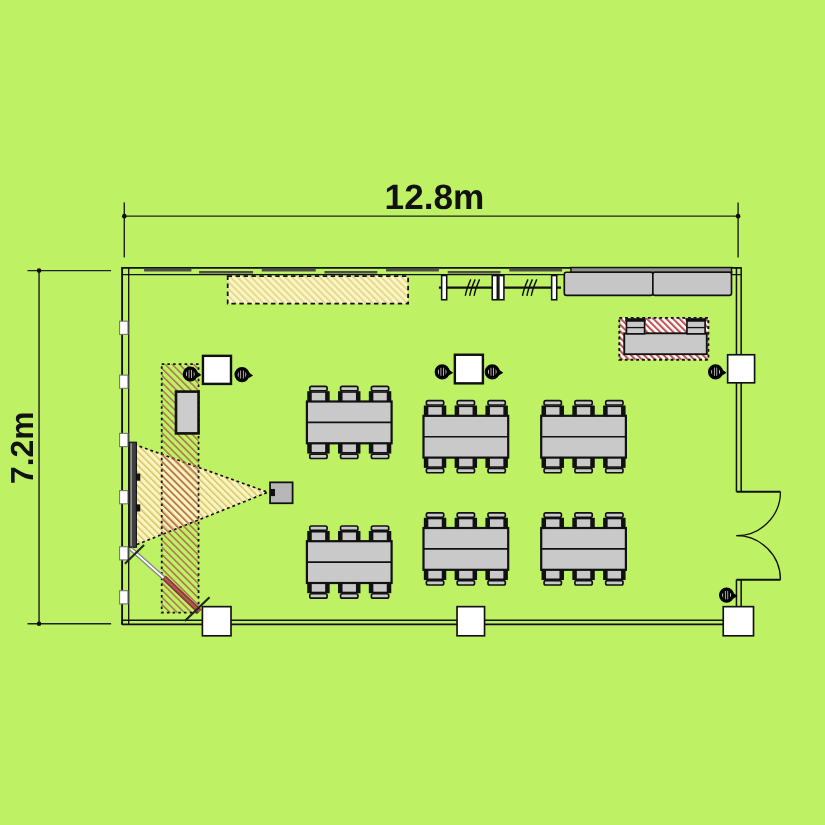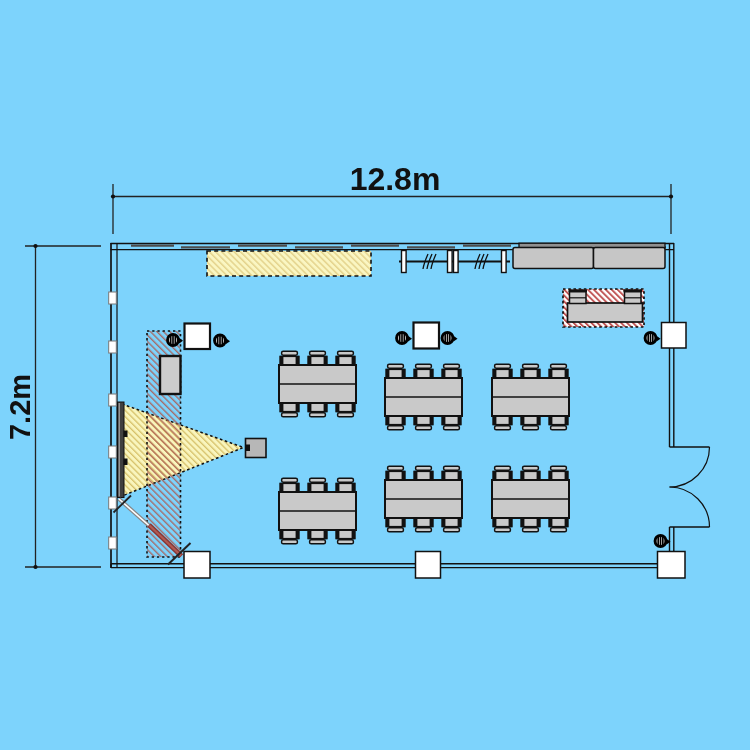--- a/index.html
+++ b/index.html
@@ -1,16 +1,16 @@
 <!DOCTYPE html>
 <html><head>
 <meta charset="utf-8">
 <style>
 html,body{margin:0;padding:0;background:#ffffff;}
-#page{position:relative;width:750px;height:750px;background:#7dd3fc;font-family:"Liberation Sans",sans-serif;}
+#page{position:relative;width:750px;height:750px;background:#bef264;font-family:"Liberation Sans",sans-serif;}
 svg{position:absolute;left:0;top:0;}
 </style>
 </head>
 <body>
 <div id="page">
 <svg width="750" height="750" viewBox="0 0 750 750">
 <defs>
 <pattern id="rh" width="4.2" height="4.2" patternUnits="userSpaceOnUse" patternTransform="rotate(-45)">
   <rect width="4.2" height="4.2" fill="#ffffff"></rect>
   <rect width="1.9" height="4.2" fill="#c05454"></rect>

